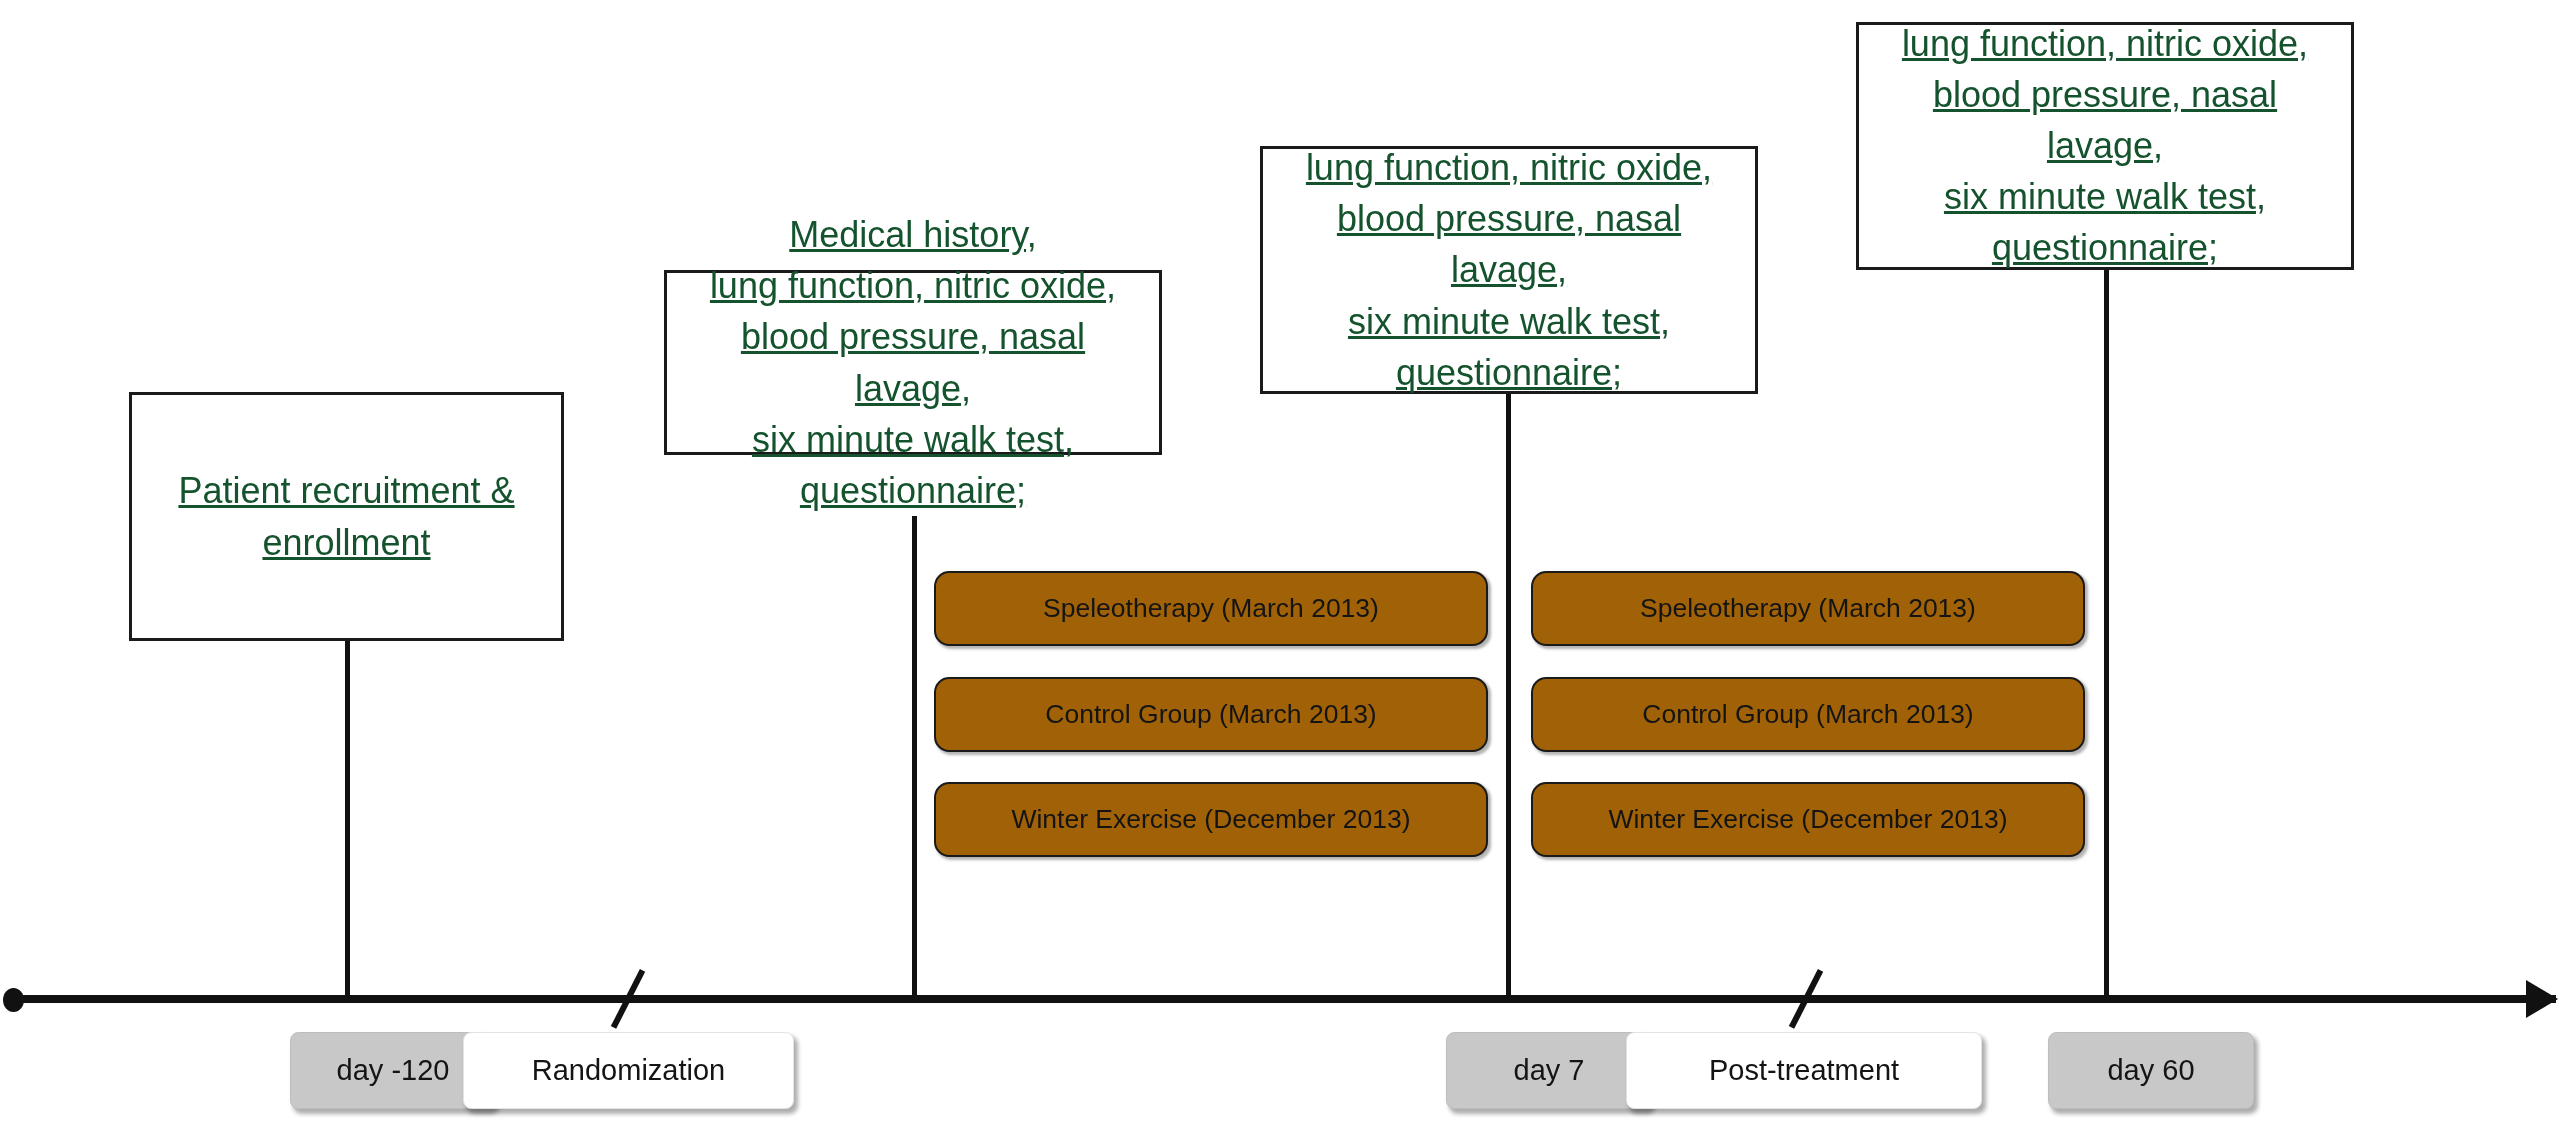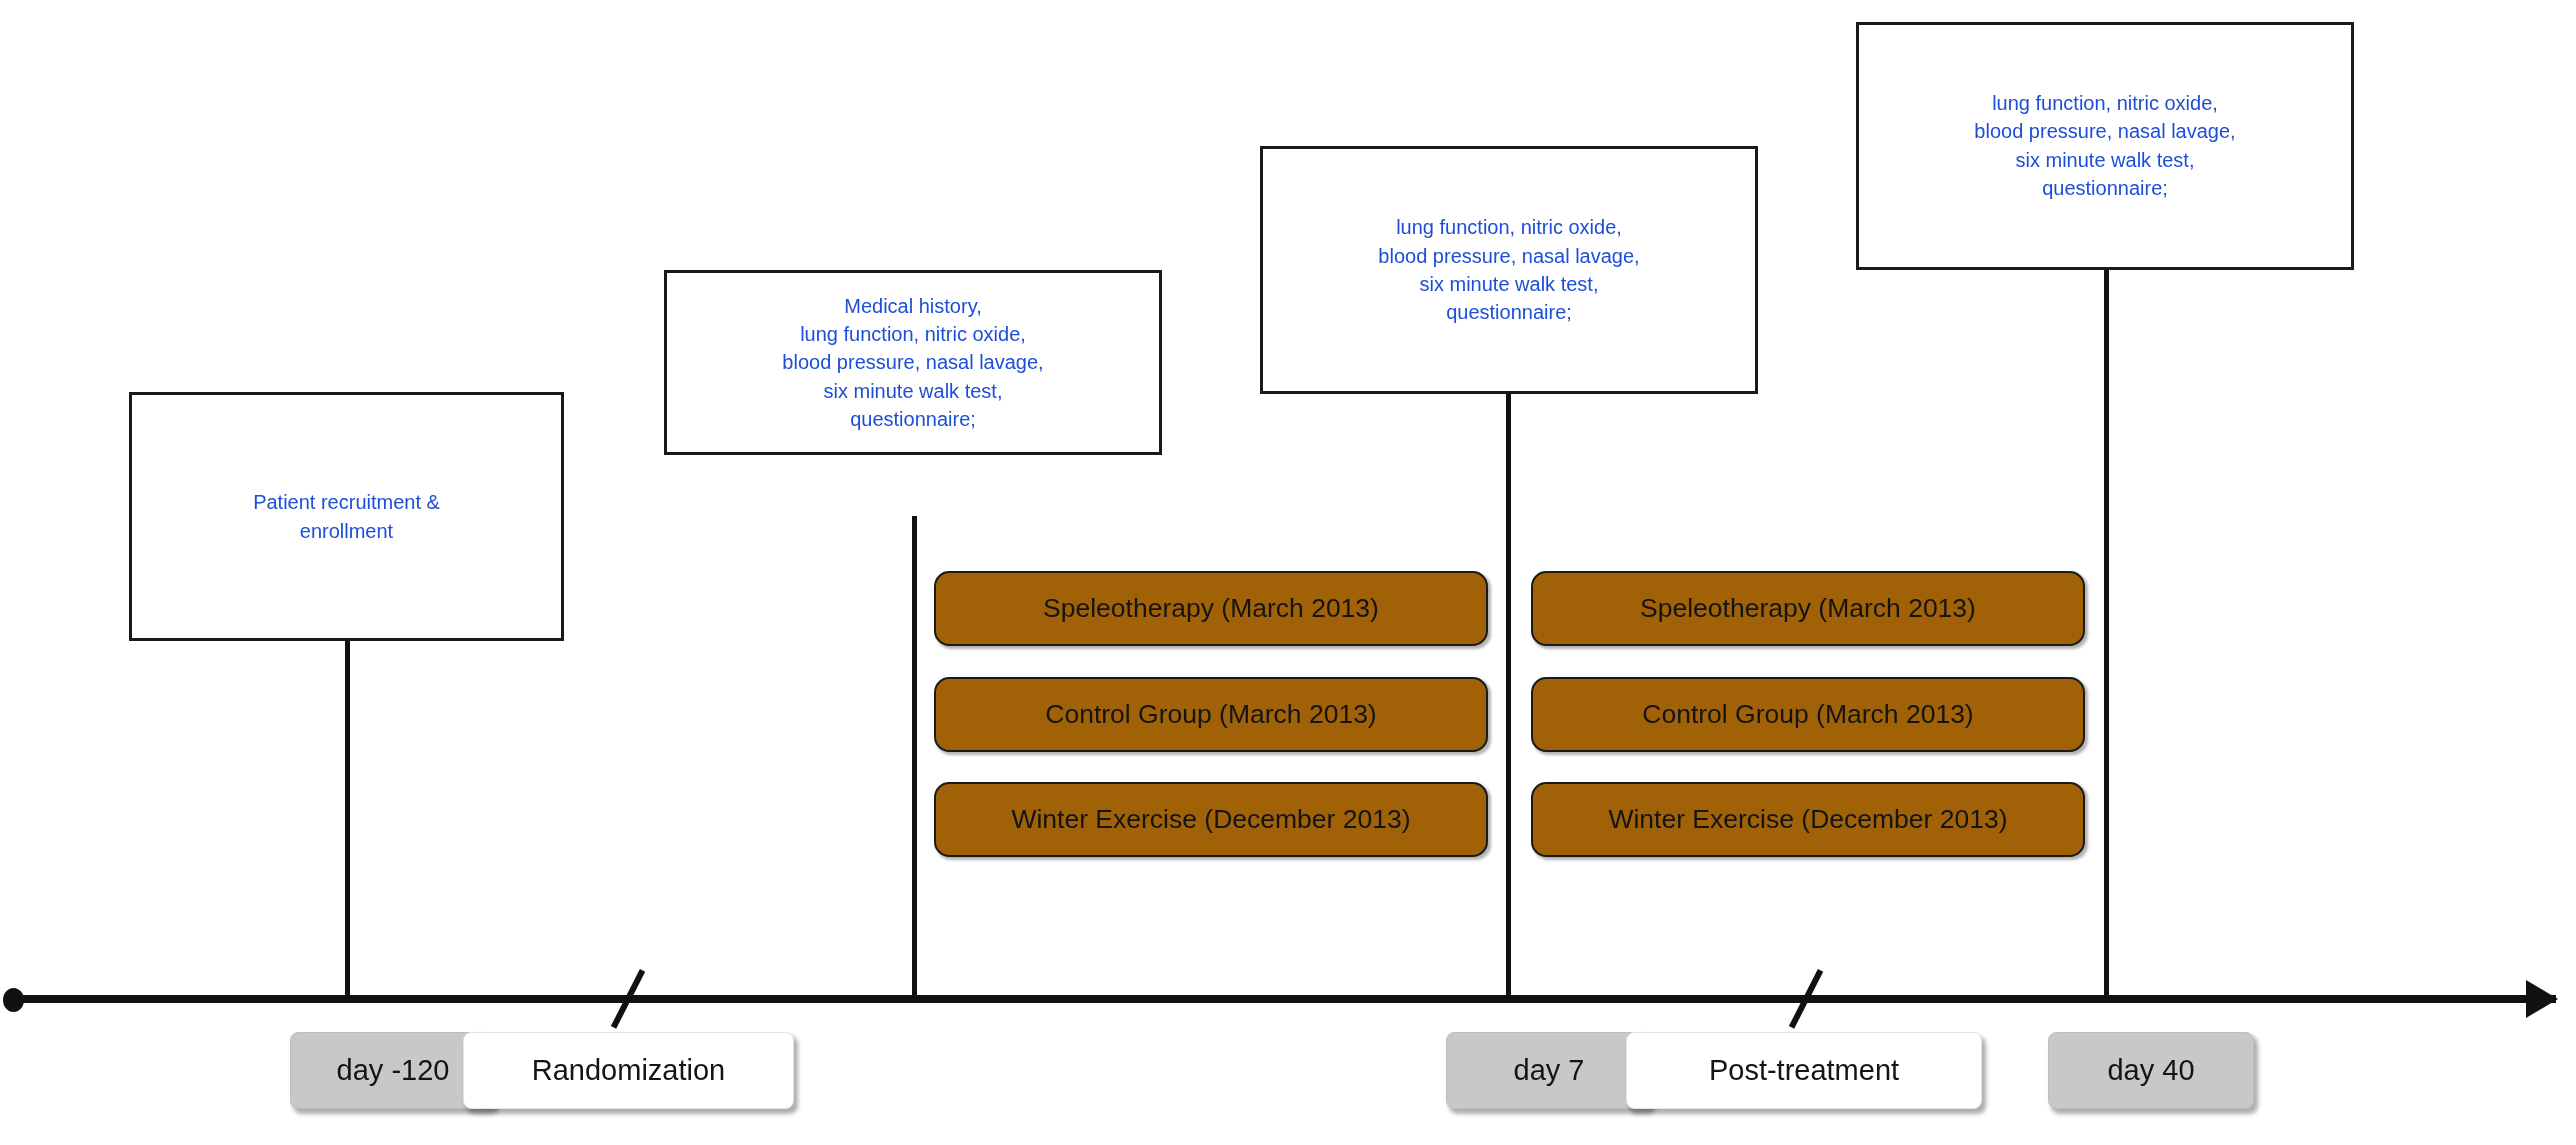--- a/index.html
+++ b/index.html
@@ -19,24 +19,25 @@
   
   .rect-box {
     position: absolute;
     box-sizing: border-box;
     background: #ffffff;
     border: 3.5px solid #1a1a1a;
     display: flex;
     align-items: center;
     justify-content: center;
     text-align: center;
-    color: #1d4ed8;
-    font-size: 20px;
+    color: #14532d;
+    font-size: 36px;
     line-height: 1.42;
     z-index: 5;
+    text-decoration: underline;
   }
   .rect-box .box-text { white-space: pre-line; display: block; }
 
   
   .arm-box {
     position: absolute;
     box-sizing: border-box;
     background: #a16207;
     border: 2.8px solid #1a1a1a;
     border-radius: 15.3px;
@@ -183,17 +184,17 @@
   <div class="chip phase" style="left:463px; top:1032px; width:331px; height:77px;">
     <span>Randomization</span>
   </div>
   <div class="chip day" style="left:1401px; top:1032px; width:206px; height:77px;">
     <span>day 7</span>
   </div>
   <div class="chip phase" style="left:1626px; top:1032px; width:356px; height:77px;">
     <span>Post-treatment</span>
   </div>
   <div class="chip day" style="left:2003px; top:1032px; width:206px; height:77px;">
-    <span>day 40</span>
+    <span>day 60</span>
   </div>
 
 </div>
 
 
 </body></html>

